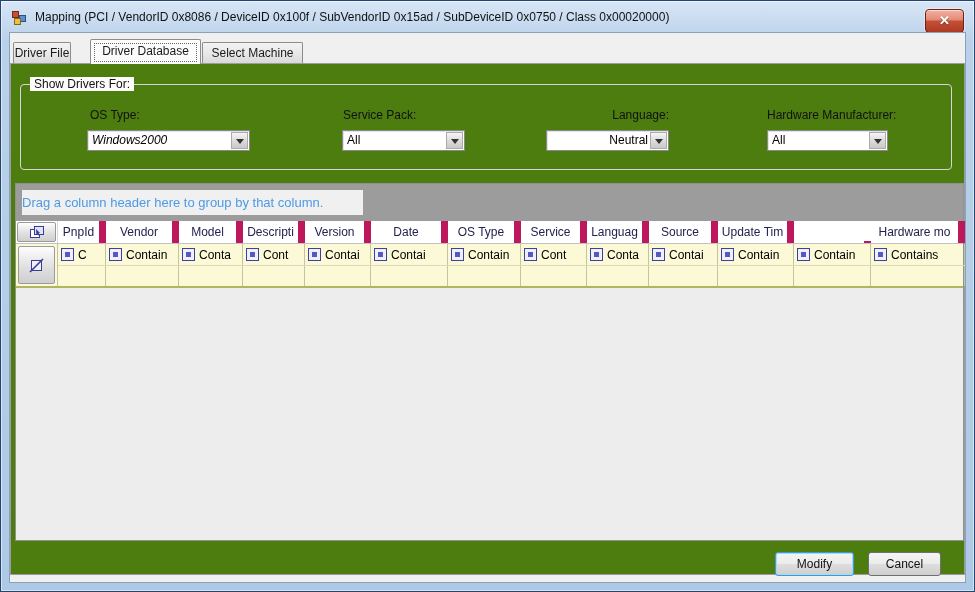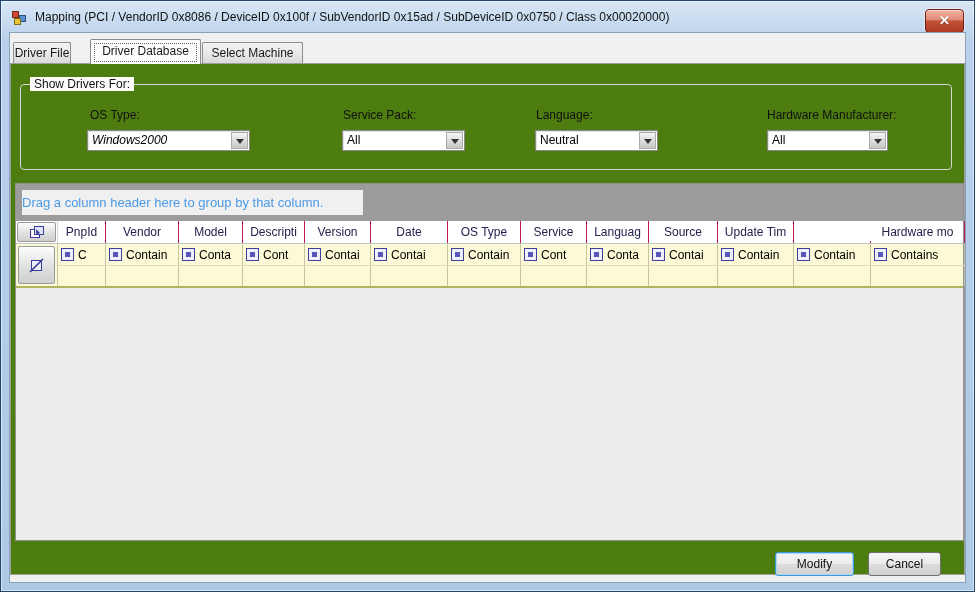--- a/index.html
+++ b/index.html
@@ -45,21 +45,21 @@
   .combo { position:relative; margin-top:7px; height:21px; background:#fff; border:1px solid #898989; box-shadow:inset 1px 1px 0 #e3e3e3; font-size:12px; color:#000; padding:0 20px 0 4px; line-height:19px; cursor:default; }
   .combo .cbtn { position:absolute; right:1px; top:1px; bottom:1px; width:17px; background:linear-gradient(#f6f6f6, #dcdcdc 50%, #c9c9c9); border:1px solid #ababab; display:flex; align-items:center; justify-content:center; }
   .combo .arrow { width:0; height:0; border:4px solid transparent; border-top:5px solid #333; margin-top:5px; }
   
   .grid { position:absolute; left:4px; top:119px; width:949px; height:358px; border:1px solid #919191; display:flex; flex-direction:column; background:#ededed; }
   .grouppanel { height:37px; background:#9c9c9c; position:relative; flex:0 0 auto; }
   .hintbox { position:absolute; left:6px; top:6px; width:341px; height:25px; background:#f0f0f0; font-size:13px; color:#4d9ae5; line-height:25px; padding-left:0; white-space:nowrap; overflow:hidden; }
   .headrow { height:23px; background:#fff; display:flex; border-bottom:1px solid #c2c2c2; flex:0 0 auto; }
   .indhead { width:42px; flex:0 0 auto; border-right:1px solid #d8d8d8; padding:1px; }
   .cornerbtn { width:100%; height:100%; background:linear-gradient(#fdfdfd, #dedede 60%, #cfcfcf); border:1px solid #9a9a9a; border-radius:2px; display:flex; align-items:center; justify-content:center; cursor:pointer; }
-  .hcell { flex:0 0 auto; border-right:1px solid #be185d; font-size:12px; color:#23234e; text-align:center; line-height:22px; white-space:nowrap; overflow:hidden; cursor:pointer; }
+  .hcell { flex:0 0 auto; border-right:7px solid #be185d; font-size:12px; color:#23234e; text-align:center; line-height:22px; white-space:nowrap; overflow:hidden; cursor:pointer; }
   .filterblock { display:flex; flex:0 0 auto; height:44px; background:#fcf9d6; border-bottom:2px solid #b0b562; }
   .indfilter { width:42px; flex:0 0 auto; border-right:1px solid #c6c3a0; padding:2px; }
   .filterbtn { width:100%; height:100%; background:linear-gradient(#fdfdfd, #dedede 60%, #cfcfcf); border:1px solid #9a9a9a; border-radius:2px; display:flex; align-items:center; justify-content:center; cursor:pointer; }
   .frows { flex:1; display:flex; flex-direction:column; }
   .frow { height:22px; display:flex; border-bottom:1px solid #dcd9bb; }
   .erow { height:20px; display:flex; }
   .fcell { flex:0 0 auto; border-right:1px solid #c6c3a0; display:flex; align-items:center; padding-left:3px; font-size:12px; color:#000; white-space:nowrap; overflow:hidden; cursor:pointer; }
   .ecell { flex:0 0 auto; border-right:1px solid #c6c3a0; }
   .ficon { position:relative; width:13px; height:13px; border:1px solid #3f3fa0; background:#eef0fc; margin-right:4px; flex:0 0 auto; }
   .ficon .fin { position:absolute; left:3px; top:3px; width:5px; height:5px; background:#5757bd; }
@@ -118,21 +118,21 @@
       <div class="field" style="left:332px; top:44px;">
         <div class="flabel">Service Pack:</div>
         <div class="combo" style="width:123px; margin-left:-1px;">
           <span>All</span>
           <span class="cbtn">
               <span class="arrow"></span>
             </span>
         </div>
       </div>
 
-      <div class="field" style="left:525px; top:44px;">
+      <div class="field" style="left:536px; top:44px;text-align:right;">
         <div class="flabel">Language:</div>
         <div class="combo" style="width:123px; margin-left:-1px;">
           <span>Neutral</span>
           <span class="cbtn">
               <span class="arrow"></span>
             </span>
         </div>
       </div>
 
       <div class="field" style="left:756px; top:44px;">

